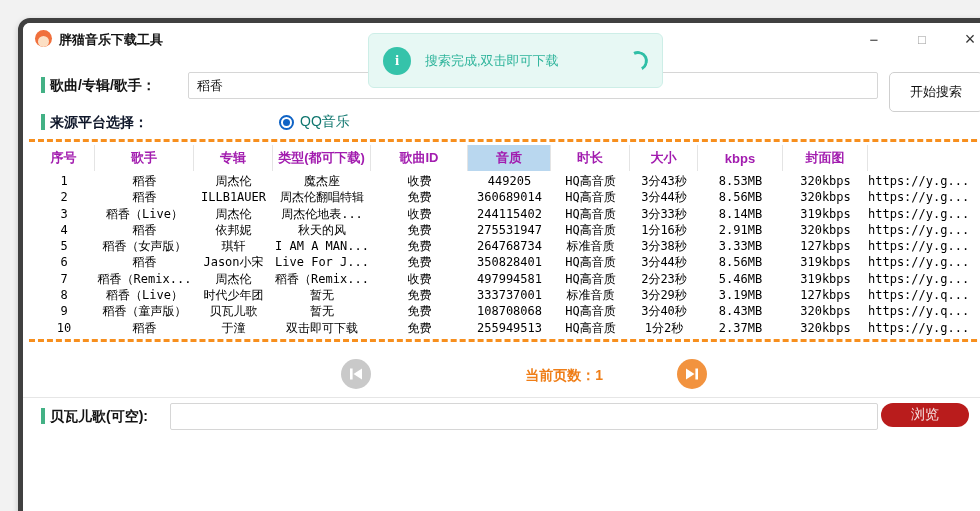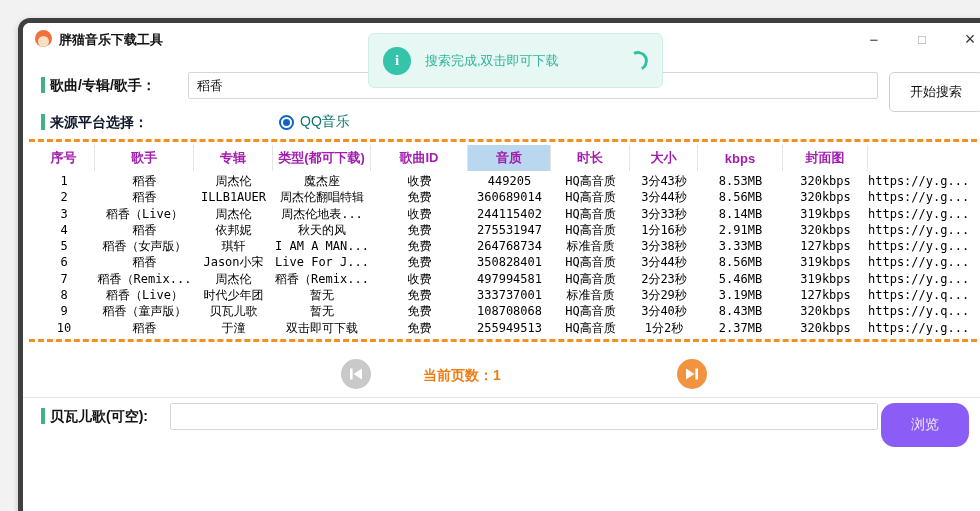--- a/index.html
+++ b/index.html
@@ -65,29 +65,29 @@
   .tbody { margin-top:2px; }
   .tr { display:grid; grid-template-columns:62px 99px 79px 98px 97px 83px 79px 68px 85px 85px 100px 23px;
     height:16.3px; }
   .td { font-size:12px; color:#000; text-align:center; line-height:16.3px; white-space:nowrap;
     overflow:hidden; }
   
   .pager-btn { position:absolute; width:30px; height:30px; border:none; background:transparent;
     padding:0; cursor:pointer; }
   .pager-prev { left:318px; top:336px; }
   .pager-next { left:654px; top:336px; }
-  .page-label { position:absolute; left:400px; top:344px; width:180px; text-align:left;
+  .page-label { position:absolute; left:400px; top:344px; width:180px; text-align:right;
     font-size:14px; font-weight:bold; color:#ef7e17; }
   
   .download-row { position:absolute; left:18px; top:384px; }
   .path-input { position:absolute; left:147px; top:380px; width:708px; height:27px;
     border:1px solid #d6d6d6; border-radius:2px; font-size:13px; padding:0 8px; outline:none;
     font-family:"Liberation Sans", sans-serif; }
-  .browse-btn { position:absolute; left:858px; top:380px; width:88px; height:44px;
-    background:#8b5cf6; border:none; border-radius:14px; color:rgba(255,255,255,.85);
+  .browse-btn { position:absolute; left:858px; top:380px; width:88px; height:24px;
+    background:#b91c1c; border:none; border-radius:14px; color:rgba(255,255,255,.85);
     font-size:14px; cursor:pointer; font-family:"Liberation Sans", sans-serif; }
 </style>
 </head>
 <body>
 
 <div class="window">
 
   <div class="titlebar">
     <div class="app-icon"></div>
     <div class="win-title">胖猫音乐下载工具</div>

